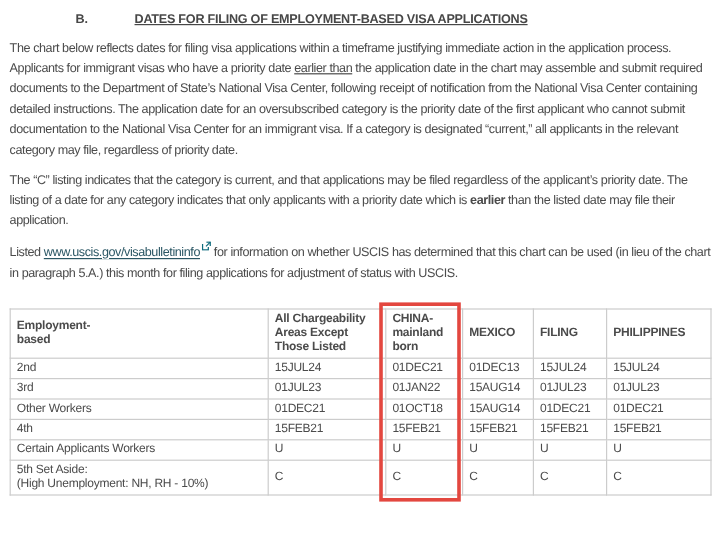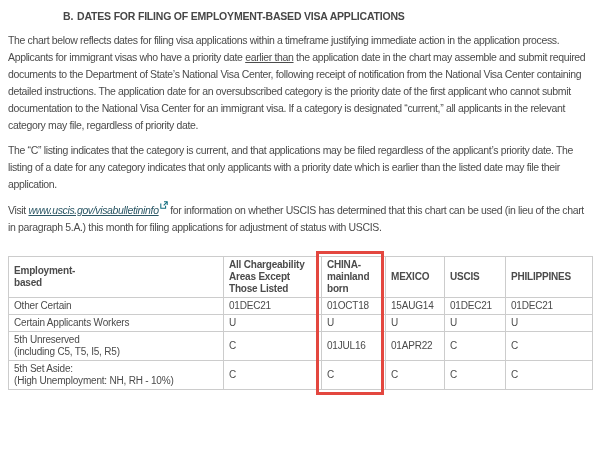--- a/index.html
+++ b/index.html
@@ -2,25 +2,25 @@
 <html><head>
 <meta charset="utf-8">
 <style>
   html,body{margin:0;padding:0;background:#fff;}
   body{width:600px;height:459px;overflow:hidden;
        font-family:"Liberation Sans","DejaVu Sans",sans-serif;color:#4b4b4b;}
   .doc{padding:6px 8px 0 8px;}
   .title-line{margin:4px 0 10px 55px;font-size:10.5px;font-weight:bold;color:#474747;
               letter-spacing:-0.2px;}
   .title-prefix{text-decoration:none;margin-right:4px;}
-  .title-text{}
+  .title-text{text-decoration:underline;margin-left:35px;}
   p.body-text{font-size:10.5px;line-height:17px;letter-spacing:-0.35px;margin:8px 0;}
   .u{text-decoration:underline;}
-  .b{font-weight:normal;}
-  a.doc-link{color:#2a5664;text-decoration:underline;cursor:pointer;font-style:italic;}
+  .b{font-weight:bold;}
+  a.doc-link{color:#2a5664;text-decoration:underline;cursor:pointer;}
   .ext-icon{display:inline-block;vertical-align:super;line-height:0;margin-left:1px;}
   .table-wrap{position:relative;margin-top:12px;display:inline-block;}
   table.visa{border-collapse:collapse;table-layout:fixed;width:584px;
              font-size:10px;letter-spacing:-0.2px;color:#4b4b4b;}
   table.visa th,table.visa td{border:1px solid #cccccc;padding:2px 5px;line-height:12px;
              text-align:left;vertical-align:middle;overflow:hidden;}
   table.visa th{font-weight:bold;}
   .hl-box{position:absolute;top:-5px;left:308px;width:68px;height:calc(100% + 10px);
           border:3px solid #e3473f;box-sizing:border-box;pointer-events:none;}
 </style>
@@ -30,21 +30,21 @@
 <div class="doc">
 
   <div class="title-line">
     <span class="title-prefix">B.</span><span class="title-text">DATES FOR FILING OF EMPLOYMENT-BASED VISA APPLICATIONS</span>
   </div>
 
   <p class="body-text"><span>The chart below reflects dates for filing visa applications within a timeframe justifying immediate action in the application process. Applicants for immigrant visas who have a priority date </span><span class="u">earlier than</span><span> the application date in the chart may assemble and submit required documents to the Department of State’s National Visa Center, following receipt of notification from the National Visa Center containing detailed instructions. The application date for an oversubscribed category is the priority date of the first applicant who cannot submit documentation to the National Visa Center for an immigrant visa. If a category is designated “current,” all applicants in the relevant category may file, regardless of priority date.</span></p>
 
   <p class="body-text"><span>The “C” listing indicates that the category is current, and that applications may be filed regardless of the applicant’s priority date. The listing of a date for any category indicates that only applicants with a priority date which is </span><span class="b">earlier</span><span> than the listed date may file their application.</span></p>
 
-  <p class="body-text"><span>Visit </span><a class="doc-link">www.uscis.gov/visabulletininfo</a><span class="ext-icon"><svg width="8" height="8" viewBox="0 0 10 10">
+  <p class="body-text"><span>Listed </span><a class="doc-link">www.uscis.gov/visabulletininfo</a><span class="ext-icon"><svg width="8" height="8" viewBox="0 0 10 10">
           <path d="M1 3 v6 h6 v-3" fill="none" stroke="#0f6b7d" stroke-width="1.3"></path>
           <path d="M5 1 h4 v4" fill="none" stroke="#0f6b7d" stroke-width="1.3"></path>
           <path d="M9 1 L4.6 5.4" fill="none" stroke="#0f6b7d" stroke-width="1.3"></path>
         </svg></span><span> for information on whether USCIS has determined that this chart can be used (in lieu of the chart in paragraph 5.A.) this month for filing applications for adjustment of status with USCIS.</span></p>
 
   <div class="table-wrap">
     <table class="visa">
       <colgroup>
         <col style="width:215px">
           <col style="width:98px">
@@ -52,48 +52,64 @@
         <col style="width:59px">
           <col style="width:61px">
           <col style="width:87px">
       </colgroup>
       <thead>
         <tr id="thead-row">
             <th>Employment-<br>based</th>
             <th>All Chargeability<br>Areas Except<br>Those Listed</th>
             <th>CHINA-<br>mainland<br>born</th>
             <th>MEXICO</th>
-            <th>USCIS</th>
+            <th>FILING</th>
             <th>PHILIPPINES</th>
           </tr>
       </thead>
       <tbody id="table-body">
           <tr>
-            <td>Other Certain</td>
+            <td>2nd</td>
+            <td>15JUL24</td>
+            <td>01DEC21</td>
+            <td>01DEC13</td>
+            <td>15JUL24</td>
+            <td>15JUL24</td>
+          </tr>
+          <tr>
+            <td>3rd</td>
+            <td>01JUL23</td>
+            <td>01JAN22</td>
+            <td>15AUG14</td>
+            <td>01JUL23</td>
+            <td>01JUL23</td>
+          </tr>
+          <tr>
+            <td>Other Workers</td>
             <td>01DEC21</td>
             <td>01OCT18</td>
             <td>15AUG14</td>
             <td>01DEC21</td>
             <td>01DEC21</td>
+          </tr>
+          <tr>
+            <td>4th</td>
+            <td>15FEB21</td>
+            <td>15FEB21</td>
+            <td>15FEB21</td>
+            <td>15FEB21</td>
+            <td>15FEB21</td>
           </tr>
           <tr>
             <td>Certain Applicants Workers</td>
             <td>U</td>
             <td>U</td>
             <td>U</td>
             <td>U</td>
             <td>U</td>
-          </tr>
-          <tr>
-            <td>5th Unreserved<br>(including C5, T5, I5, R5)</td>
-            <td>C</td>
-            <td>01JUL16</td>
-            <td>01APR22</td>
-            <td>C</td>
-            <td>C</td>
           </tr>
           <tr>
             <td>5th Set Aside:<br>(High Unemployment: NH, RH - 10%)</td>
             <td>C</td>
             <td>C</td>
             <td>C</td>
             <td>C</td>
             <td>C</td>
           </tr>
         </tbody>

